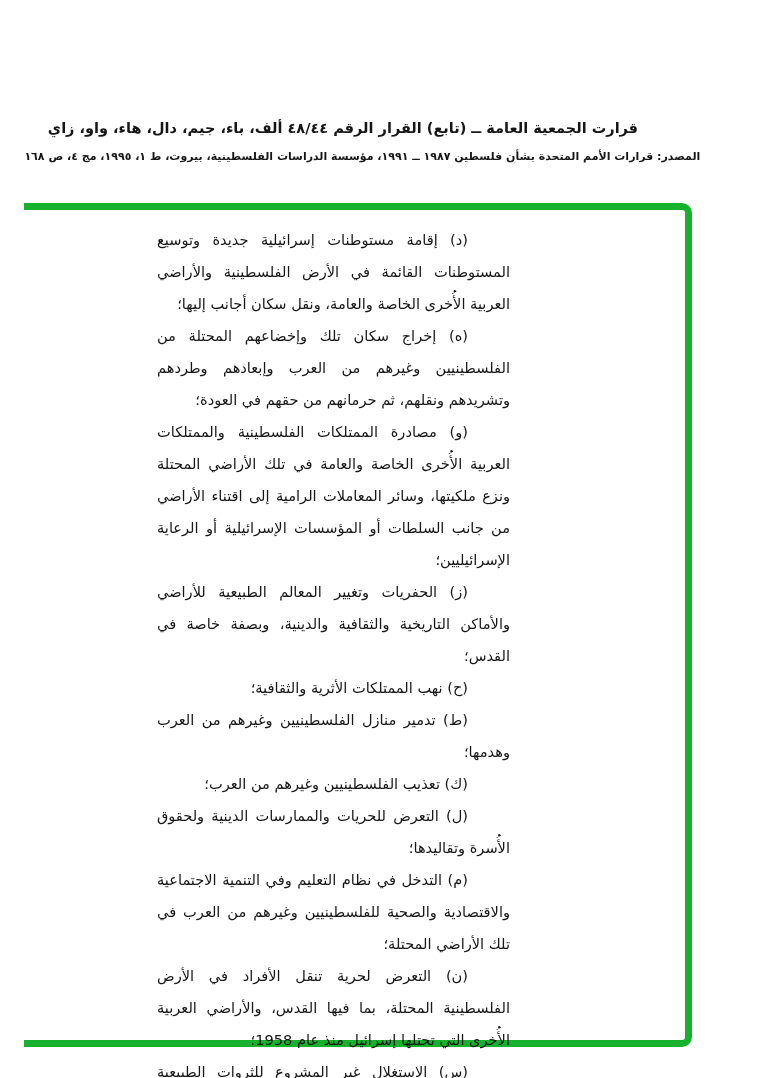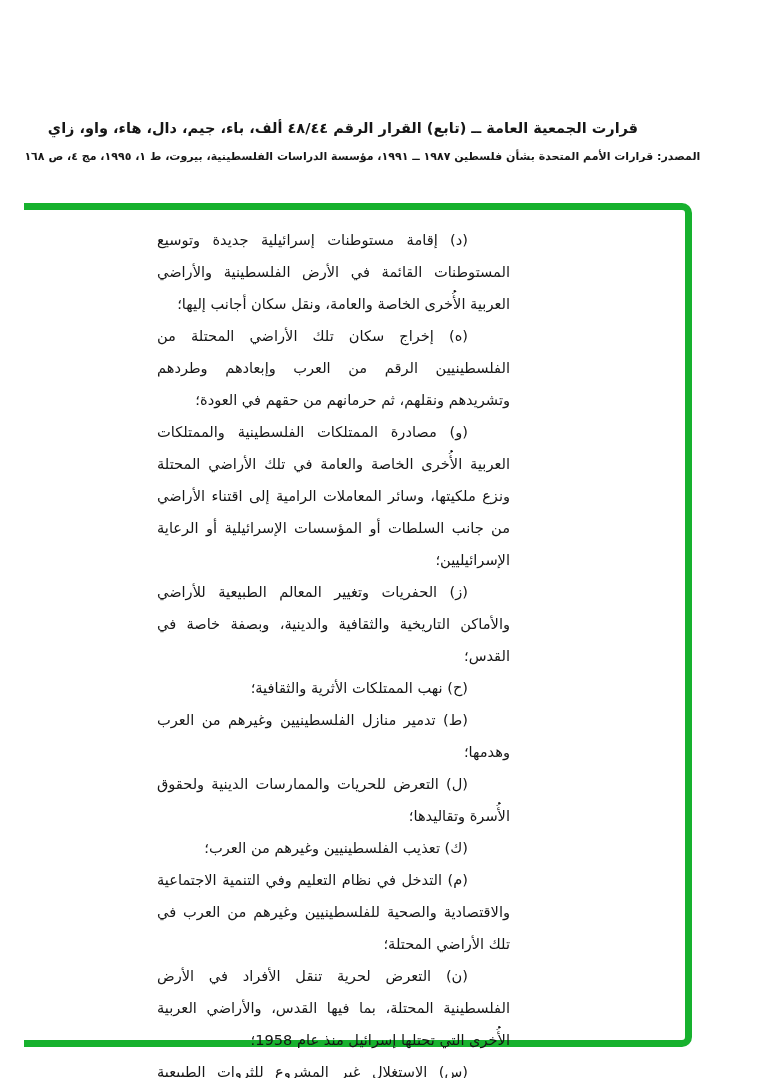--- a/index.html
+++ b/index.html
@@ -86,27 +86,27 @@
 <div class="page">
 
   <div class="title">قرارت الجمعية العامة ــ (تابع) القرار الرقم ٤٨/٤٤ ألف، باء، جيم، دال، هاء، واو، زاي</div>
 
   <div class="source">المصدر: قرارات الأمم المتحدة بشأن فلسطين ١٩٨٧ ــ ١٩٩١، مؤسسة الدراسات الفلسطينية، بيروت، ط ١، ١٩٩٥، مج ٤، ص ١٦٨ ــ ١٨١'</div>
 
   <div class="frame" style="border-color: rgb(23, 177, 46);"></div>
 
   <div class="body-text" style="color: rgb(22, 22, 22);">
     <p>(د) إقامة مستوطنات إسرائيلية جديدة وتوسيع المستوطنات القائمة في الأرض الفلسطينية والأراضي العربية الأُخرى الخاصة والعامة، ونقل سكان أجانب إليها؛</p>
-    <p>(ه) إخراج سكان تلك الأراضي المحتلة من الفلسطينيين الرقم من العرب وإبعادهم وطردهم وتشريدهم ونقلهم، ثم حرمانهم من حقهم في العودة؛</p>
+    <p>(ه) إخراج سكان تلك وإخضاعهم المحتلة من الفلسطينيين وغيرهم من العرب وإبعادهم وطردهم وتشريدهم ونقلهم، ثم حرمانهم من حقهم في العودة؛</p>
     <p>(و) مصادرة الممتلكات الفلسطينية والممتلكات العربية الأُخرى الخاصة والعامة في تلك الأراضي المحتلة ونزع ملكيتها، وسائر المعاملات الرامية إلى اقتناء الأراضي من جانب السلطات أو المؤسسات الإسرائيلية أو الرعاية الإسرائيليين؛</p>
     <p>(ز) الحفريات وتغيير المعالم الطبيعية للأراضي والأماكن التاريخية والثقافية والدينية، وبصفة خاصة في القدس؛</p>
     <p>(ح) نهب الممتلكات الأثرية والثقافية؛</p>
     <p>(ط) تدمير منازل الفلسطينيين وغيرهم من العرب وهدمها؛</p>
+    <p>(ك) تعذيب الفلسطينيين وغيرهم من العرب؛</p>
     <p>(ل) التعرض للحريات والممارسات الدينية ولحقوق الأُسرة وتقاليدها؛</p>
-    <p>(ك) تعذيب الفلسطينيين وغيرهم من العرب؛</p>
     <p>(م) التدخل في نظام التعليم وفي التنمية الاجتماعية والاقتصادية والصحية للفلسطينيين وغيرهم من العرب في تلك الأراضي المحتلة؛</p>
     <p>(ن) التعرض لحرية تنقل الأفراد في الأرض الفلسطينية المحتلة، بما فيها القدس، والأراضي العربية الأُخرى التي تحتلها إسرائيل منذ عام 1958؛</p>
     <p>(س) الاستغلال غير المشروع للثروات الطبيعية للأراضي المحتلة ومواردها وعمال تلك الأراضي المحتلة؛</p>
   </div>
 
   <div class="pagenum">٥</div>
 
 </div>
 
 </body></html>

